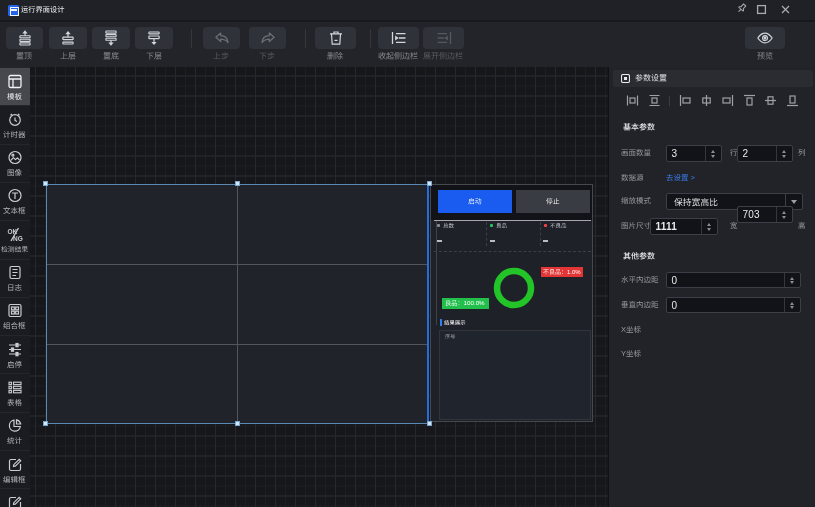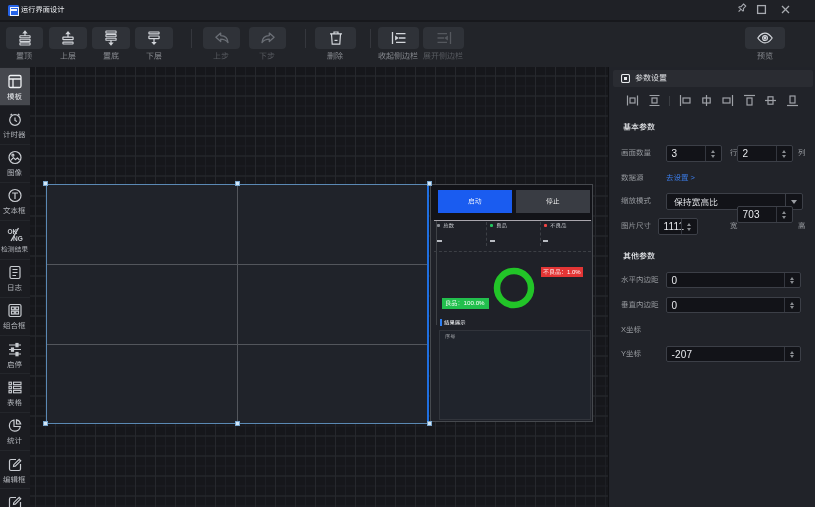--- a/index.html
+++ b/index.html
@@ -707,21 +707,21 @@
       <c class="flbl" style="top:155px; font-size:7.5px; color:#9a9da2;">
         <svg width="31" height="9" viewBox="0 0 31 9">
           <g fill="rgb(154, 157, 162)" transform="scale(0.0075) translate(0 846)">
             <path transform="translate(0 0)" d="M375 -279C455 -262 557 -227 613 -199L644 -250C588 -276 487 -309 407 -325ZM275 -152C413 -135 586 -95 682 -61L715 -117C618 -149 445 -188 310 -203ZM84 -796V80H156V38H842V80H917V-796ZM156 -29V-728H842V-29ZM414 -708C364 -626 278 -548 192 -497C208 -487 234 -464 245 -452C275 -472 306 -496 337 -523C367 -491 404 -461 444 -434C359 -394 263 -364 174 -346C187 -332 203 -303 210 -285C308 -308 413 -345 508 -396C591 -351 686 -317 781 -296C790 -314 809 -340 823 -353C735 -369 647 -396 569 -432C644 -481 707 -538 749 -606L706 -631L695 -628H436C451 -647 465 -666 477 -686ZM378 -563 385 -570H644C608 -531 560 -496 506 -465C455 -494 411 -527 378 -563Z"></path>
             <path transform="translate(1000 0)" d="M180 -814V-481C180 -304 166 -119 38 23C57 36 84 64 97 82C189 -19 230 -141 246 -267H668V80H749V-344H254C257 -390 258 -435 258 -481V-504H903V-581H621V-839H542V-581H258V-814Z"></path>
             <path transform="translate(2000 0)" d="M178 -792V-509C178 -345 166 -125 33 31C50 40 82 68 95 84C209 -49 245 -239 255 -399H514C578 -165 698 2 906 78C917 56 940 26 958 9C765 -51 648 -200 591 -399H861V-792ZM258 -718H784V-472H258V-509Z"></path>
             <path transform="translate(3000 0)" d="M167 -414C241 -337 319 -230 350 -159L418 -202C385 -274 304 -378 230 -453ZM634 -840V-627H52V-553H634V-32C634 -8 626 -1 602 0C575 0 488 1 395 -2C408 21 424 58 429 82C537 82 614 80 655 67C697 54 713 30 713 -32V-553H949V-627H713V-840Z"></path>
           </g>
         </svg>
       </c>
-      <div class="inp" style="left:49px; top:151px; width:40px; height:17px;">
+      <div class="inp" style="left:41px; top:151px; width:68px; height:17px;font-weight:bold;">
         <span class="val">1111</span>
         <span class="spin"></span>
       </div>
       <c class="abs" style="left:121px; top:155px; font-size:7.5px; color:#9a9da2;">
         <svg width="9" height="9" viewBox="0 0 9 9">
           <g fill="rgb(154, 157, 162)" transform="scale(0.0075) translate(0 846)">
             <path transform="translate(0 0)" d="M523 -190V-29C523 47 550 68 652 68C674 68 814 68 837 68C929 68 952 32 961 -120C941 -125 910 -136 893 -149C888 -17 881 1 832 1C800 1 682 1 658 1C607 1 598 -3 598 -30V-190ZM441 -316V-237C441 -156 413 -45 42 32C60 48 83 77 92 95C477 5 521 -130 521 -235V-316ZM201 -417V-101H276V-352H719V-107H797V-417ZM432 -828C445 -804 458 -776 470 -751H76V-568H146V-686H853V-568H926V-751H561C549 -781 528 -821 510 -850ZM597 -650V-585H404V-651H327V-585H174V-524H327V-452H404V-524H597V-451H672V-524H828V-585H672V-650Z"></path>
           </g>
         </svg>
       </c>
@@ -787,19 +787,15 @@
       </c>
       <c class="flbl" style="top:283px; font-size:7.5px; color:#9a9da2;">
         <svg width="22" height="9" viewBox="0 0 22 9">
           <g fill="rgb(154, 157, 162)" transform="scale(0.0075) translate(0 846)">
             <path transform="translate(667 0)" d="M734 -791C703 -636 637 -505 536 -424V-828H460V-294H125V-222H460V-30H53V41H950V-30H536V-222H881V-294H536V-413C553 -400 577 -377 588 -365C642 -411 687 -470 724 -540C789 -475 859 -398 895 -347L948 -401C907 -455 824 -539 755 -605C777 -658 795 -716 808 -778ZM244 -794C210 -625 143 -483 37 -395C54 -383 84 -357 96 -342C155 -396 204 -466 243 -548C295 -494 351 -432 380 -391L432 -445C398 -490 329 -560 272 -616C291 -667 307 -723 319 -782Z"></path>
             <path transform="translate(1667 0)" d="M466 -764V-693H902V-764ZM779 -325C826 -225 873 -95 888 -16L957 -41C940 -120 892 -247 843 -345ZM491 -342C465 -236 420 -129 364 -57C381 -49 411 -28 425 -18C479 -94 529 -211 560 -327ZM422 -525V-454H636V-18C636 -5 632 -1 617 0C604 0 557 1 505 -1C515 22 526 54 529 76C599 76 645 74 674 62C703 49 712 26 712 -17V-454H956V-525ZM202 -840V-628H49V-558H186C153 -434 88 -290 24 -215C38 -196 58 -165 66 -145C116 -209 165 -314 202 -422V79H277V-444C311 -395 351 -333 368 -301L412 -360C392 -388 306 -498 277 -531V-558H408V-628H277V-840Z"></path>
           </g>
           <text x="0.00" y="6.34" font-size="7.5px" fill="rgb(154, 157, 162)">Y</text>
         </svg>
       </c>
-      <div class="inp" style="left:57px; top:279px; width:135px; height:16px;">
-        <span class="val" style="top:1.5px;">-207</span>
-        <span class="spin"></span>
-      </div>
     </div>
 
 </div>
 
 </body></html>

